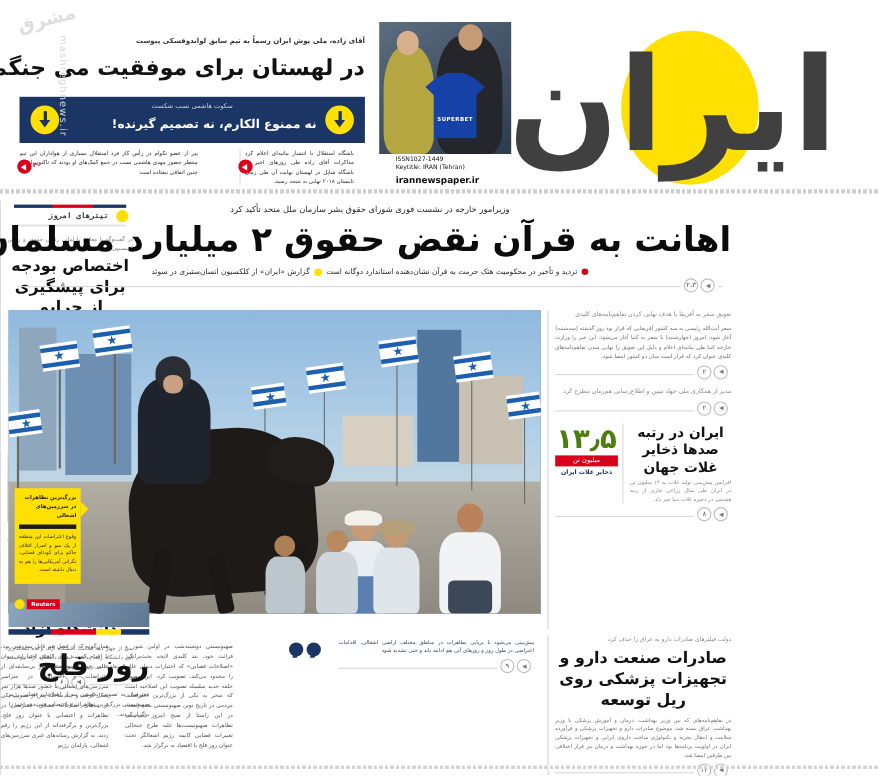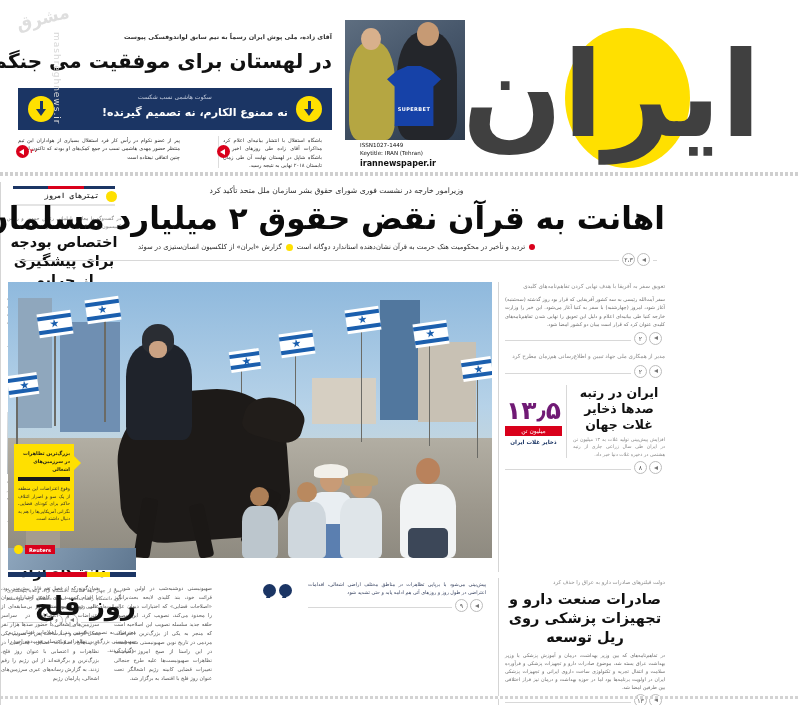--- a/index.html
+++ b/index.html
@@ -192,21 +192,21 @@
 
   .pkicker{font-size:5.6px;line-height:9px;color:#8a8a8a;text-align:justify;direction:rtl;margin-bottom:4px;}
   .ptitle{font-size:19px;font-weight:700;line-height:25px;color:#111;text-align:center;direction:rtl;}
   .pbody{font-size:5px;line-height:8.4px;color:#6f6f6f;text-align:justify;direction:rtl;margin-top:4px;}
   .ptitle2{font-size:13.5px;font-weight:700;line-height:18px;color:#111;text-align:center;direction:rtl;}
 
   
   .grain{display:flex;align-items:stretch;gap:6px;margin-top:2px;}
   .grain-text{flex:1;}
   .grain-num{width:62px;text-align:center;padding-right:4px;border-right:1px solid #d8d8d8;}
-  .grain-val{font-size:25px;font-weight:700;color:#701a75;line-height:27px;direction:rtl;margin-top:12px;}
+  .grain-val{font-size:25px;font-weight:700;color:#4d7c0f;line-height:27px;direction:rtl;}
   .grain-unit{background:#D9001B;color:#fff;font-size:6px;padding:1.5px 0;margin-top:2px;direction:rtl;}
   .grain-cap{font-size:5.6px;font-weight:700;color:#1b3564;margin-top:3px;direction:rtl;}
   .grain-head{font-size:12.5px;font-weight:700;line-height:16px;color:#111;text-align:center;direction:rtl;}
   .grain-body{font-size:4.8px;line-height:7.6px;color:#8a8a8a;text-align:justify;direction:rtl;margin-top:3px;}
 
   
   .photo{position:relative;width:100%;height:276px;overflow:hidden;background:#7fa8cf;}
   .sky{position:absolute;inset:0;background:linear-gradient(180deg,#8fb9dd 0%,#b6d2e8 45%,#cfd9d6 75%,#9a9a93 100%);}
   .bldg{position:absolute;background:#7c95ad;}
   .b1{left:10px;top:16px;width:34px;height:130px;background:#8fa7bd;}

